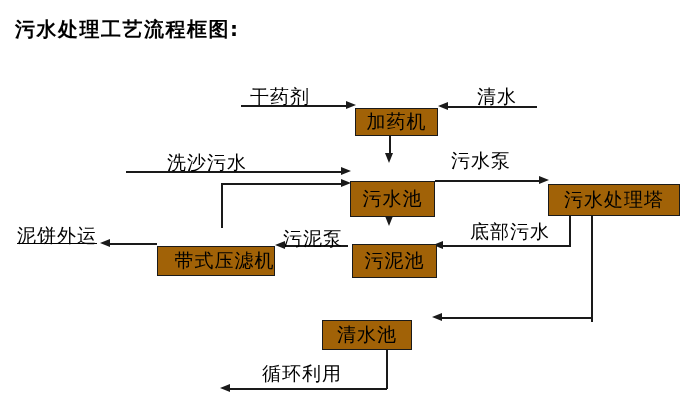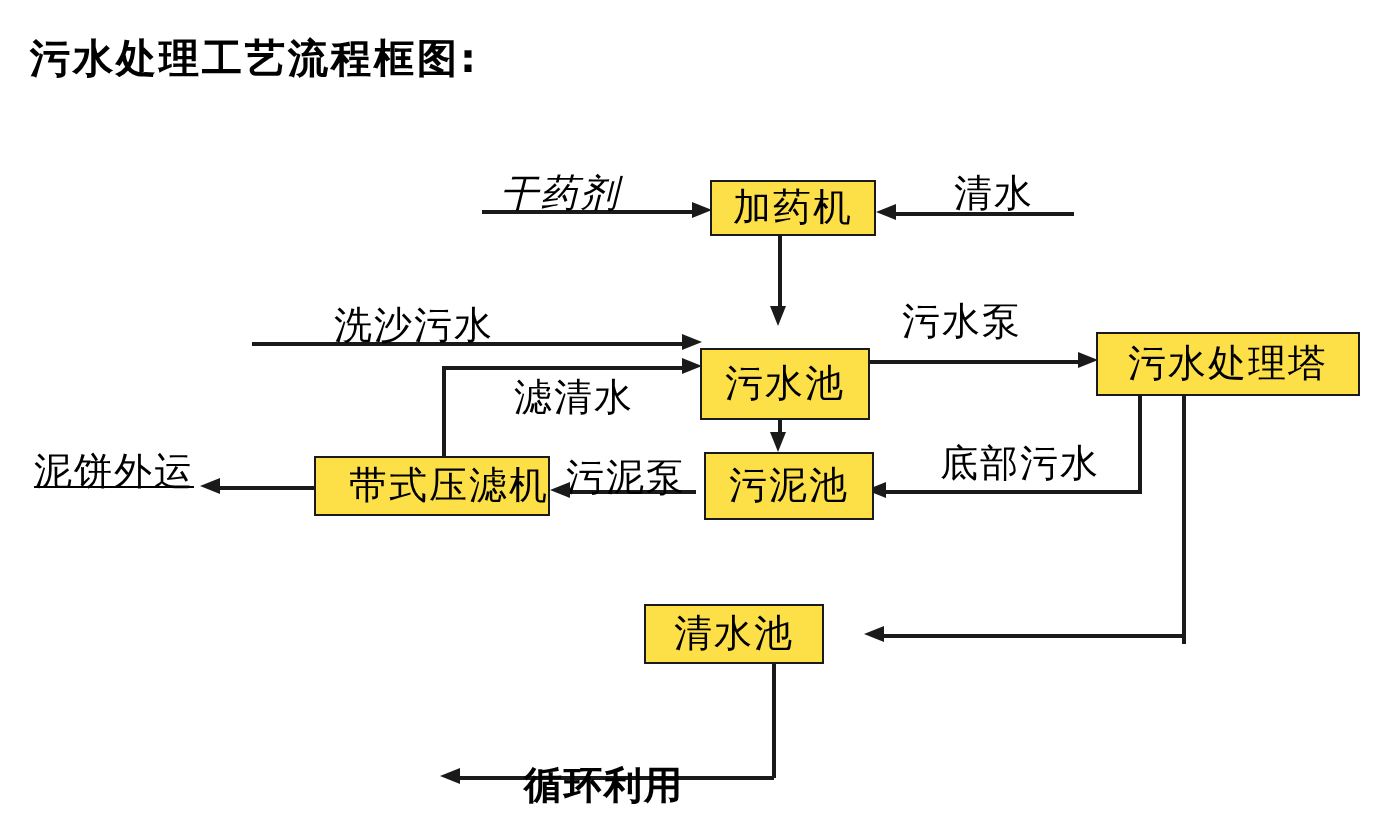--- a/index.html
+++ b/index.html
@@ -23,28 +23,29 @@
     font-size: 20px;
     font-weight: bold;
     letter-spacing: 1.5px;
     color: #000000;
     white-space: nowrap;
   }
   .node {
     position: absolute;
     box-sizing: border-box;
     border: 1.6px solid #1a1a1a;
-    background: #fde047;
+    background: #a16207;
     display: flex;
     align-items: center;
     justify-content: center;
     font-size: 19px;
     letter-spacing: 1px;
     white-space: nowrap;
     z-index: 3;
+    margin-top: 18px;
   }
   .flabel {
     position: absolute;
     font-size: 19px;
     letter-spacing: 1px;
     white-space: nowrap;
     z-index: 2;
     color: #000000;
   }
   .hline {
@@ -82,35 +83,34 @@
   }
 </style>
 </head>
 <body>
 
 <div id="canvas">
 
   <div class="title">污水处理工艺流程框图:</div>
 
   <div class="node" style="left:355px; top:90px;  width:83px;  height:28px;">加药机</div>
-  <div class="node" style="left:350px; top:174px; width:85px;  height:36px;">污水池</div>
+  <div class="node" style="left:350px; top:163px; width:85px;  height:36px;">污水池</div>
   <div class="node" style="left:548px; top:166px; width:132px; height:32px;font-family:Liberation Mono, monospace;">污水处理塔</div>
   <div class="node" style="left:352px; top:226px; width:85px;  height:34px;">污泥池</div>
   <div class="node" style="left:157px; top:228px; width:118px; height:30px;padding-left:17px;">带式压滤机</div>
   <div class="node" style="left:322px; top:302px; width:90px;  height:30px;">清水池</div>
 
-  <div class="flabel" style="left:250px; top:84px;font-style:italic;">干药剂</div>
+  <div class="flabel" style="left:250px; top:84px;">干药剂</div>
   <div class="flabel" style="left:477px; top:84px;">清水</div>
   <div class="flabel" style="left:167px; top:150px;">洗沙污水</div>
-  <div class="flabel" style="left:257px; top:186px;">滤清水</div>
   <div class="flabel" style="left:451px; top:148px;">污水泵</div>
   <div class="flabel" style="left:283px; top:226px;">污泥泵</div>
   <div class="flabel" style="left:470px; top:219px;">底部污水</div>
   <div class="flabel" style="left:17px;  top:223px;text-decoration:underline;">泥饼外运</div>
-  <div class="flabel" style="left:262px; top:380px;font-weight:bold;">循环利用</div>
+  <div class="flabel" style="left:262px; top:361px;">循环利用</div>
 
   <div class="hline" style="left:241px; top:105px; width:105px;"></div>
   <div class="arr-r" style="left:346px; top:101px;"></div>
 
   <div class="hline" style="left:447px; top:106px; width:90px;"></div>
   <div class="arr-l" style="left:438px; top:102px;"></div>
 
   <div class="vline" style="left:389px; top:118px; height:36px;"></div>
   <div class="arr-d" style="left:385px; top:153px;"></div>
 

